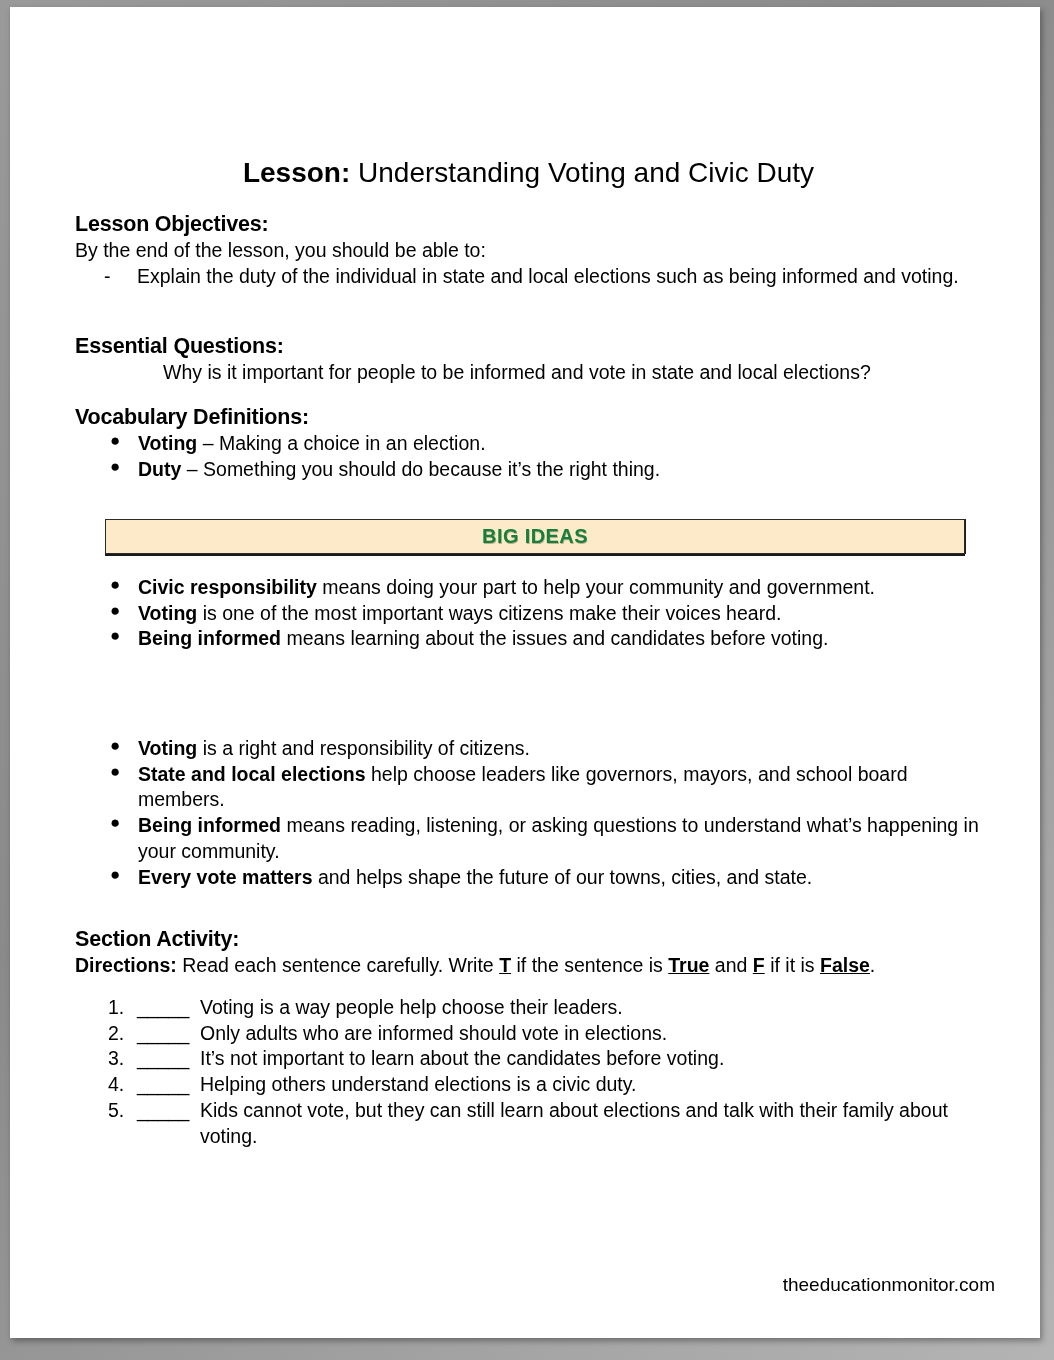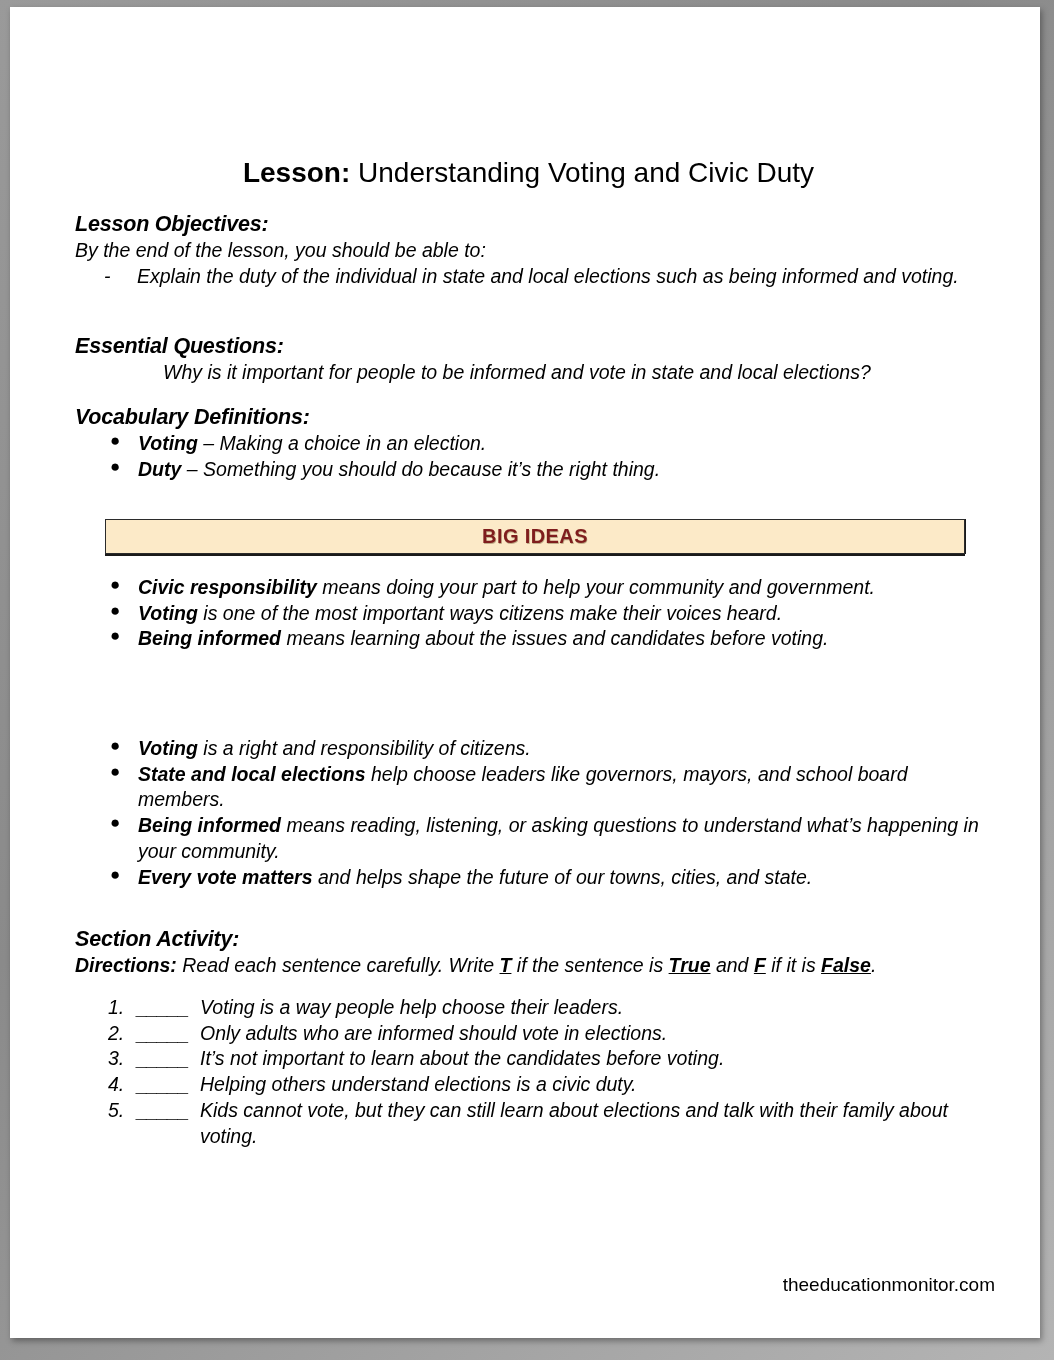--- a/index.html
+++ b/index.html
@@ -58,21 +58,21 @@
     font-size: 28px;
   }
   .lesson-line b { font-weight: bold; }
 
   .sec-head {
     font-size: 21.5px;
     font-weight: bold;
     letter-spacing: -0.2px;
   }
 
-  .blk { position: absolute; left: 0; width: 920px; font-style: italic; }
+  .blk { position: absolute; left: 0; width: 920px; }
 
   
   ul.dash, ul.dot, ol.numbers {
     margin: 0;
     padding: 0;
     list-style: none;
   }
   ul.dash li {
     position: relative;
     padding-left: 62px;
@@ -124,21 +124,21 @@
     border: 1px solid #2b2b2b;
     box-shadow: 0 2px 0 0 #1a1a1a, 1px 0 0 0 #1a1a1a;
     display: flex;
     align-items: center;
     justify-content: center;
   }
   .banner-label {
     font-weight: bold;
     font-size: 20px;
     letter-spacing: 0.4px;
-    color: #7f1d1d;
+    color: #15803d;
     text-shadow: 0.6px 0.6px 0 rgba(120,100,60,0.45);
   }
 
   .footer {
     position: absolute;
     left: 0;
     top: 1265px;
     width: 920px;
     text-align: right;
     font-size: 19px;

